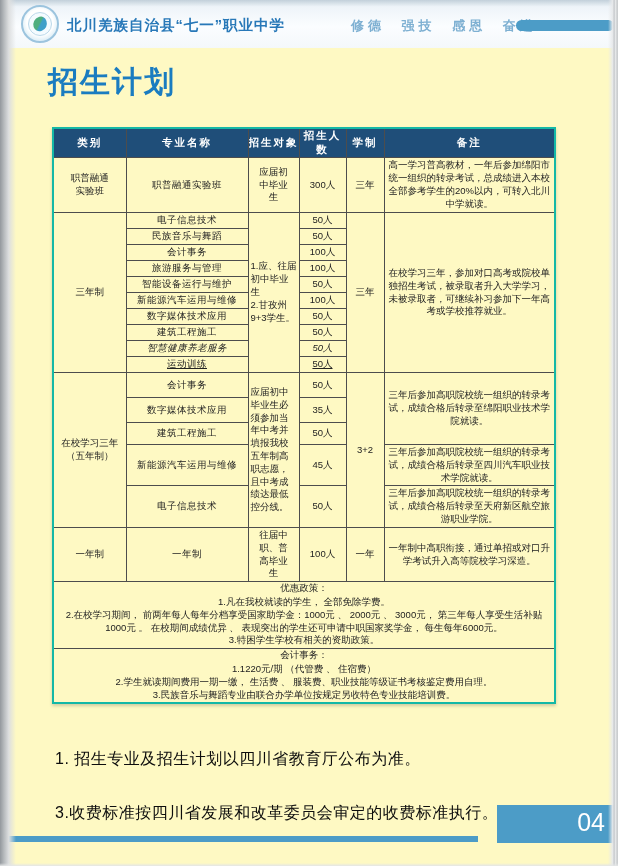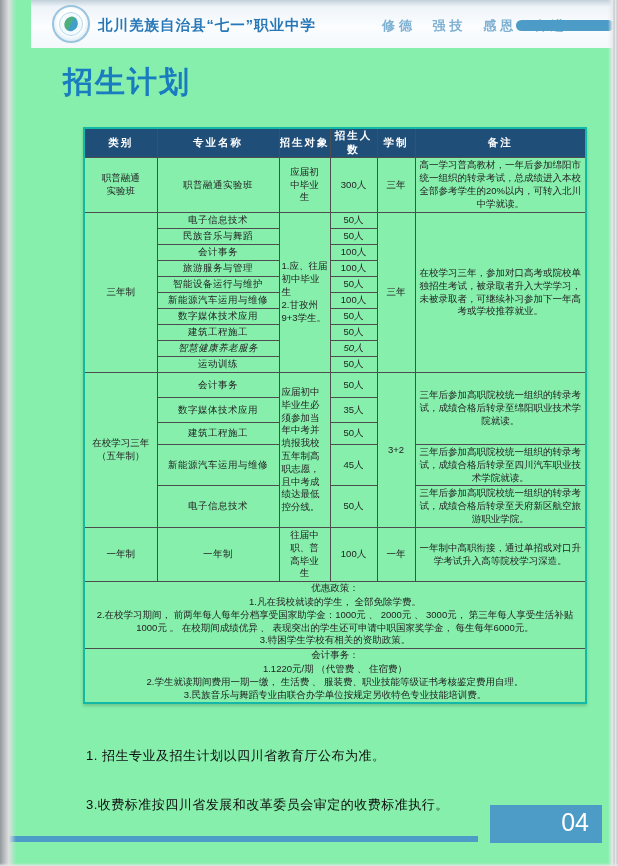--- a/index.html
+++ b/index.html
@@ -7,21 +7,21 @@
     --title-blue:#1a7cc0;
     --accent:#4c9cc7;
     --name-blue:#2878b8;
     --motto-blue:#7eb0d2;
     --border:#4d4d4d;
     --ink:#222222;
   }
   *{margin:0;padding:0;box-sizing:border-box;}
   html,body{background:#ffffff;}
   body{font-family:"Liberation Sans","DejaVu Sans",sans-serif;color:var(--ink);}
-  .page{position:relative;width:618px;height:866px;background:#86efac;overflow:hidden;padding-left:31px;}
+  .page{position:relative;width:618px;height:866px;background:#fef9c3;overflow:hidden;}
 
   
   .edge-left{position:absolute;left:0;top:0;width:16px;height:100%;z-index:5;
     background:linear-gradient(90deg,#93989d 0,#b6babd 25%,#dddfe0 55%,rgba(255,255,255,0) 100%);}
   .edge-right{position:absolute;right:0;top:0;width:10px;height:100%;z-index:5;
     background:linear-gradient(90deg,rgba(255,255,255,0) 0%,rgba(231,233,235,.95) 45%,#c7cacd 62%,#eceeef 78%,#bcbfc2 92%,#e3e5e6 100%);}
   .edge-bottom{position:absolute;left:0;bottom:0;width:100%;height:3px;z-index:6;
     background:linear-gradient(180deg,rgba(255,255,255,0),#e4e6e7);}
 
   
@@ -35,21 +35,21 @@
   .logo-glyph{width:14px;height:14px;border-radius:60% 40% 55% 45%;
     background:linear-gradient(135deg,#4fae7e 0 45%,#3f9fc9 55% 100%);transform:rotate(-18deg);}
   .school-name{position:absolute;left:67px;top:16px;font-size:14.5px;font-weight:bold;
     color:var(--name-blue);letter-spacing:1px;}
   .motto{position:absolute;left:351px;top:17px;font-size:13px;color:var(--motto-blue);
     letter-spacing:4px;word-spacing:9px;font-weight:bold;}
   .hdr-pill{position:absolute;right:4px;top:20px;width:98px;height:11px;border-radius:6px;
     background:var(--accent);}
 
   
-  h1.title{margin:14px 0 0 32px;font-size:30px;font-weight:bold;color:var(--title-blue);
+  h1.title{margin:14px 0 0 48px;font-size:30px;font-weight:bold;color:var(--title-blue);
     letter-spacing:2px;}
 
   
   table.enroll{border-collapse:collapse;margin:24px 0 0 52px;width:502px;table-layout:fixed;
     border:2px solid #14b8a6;box-shadow:0 2px 3px rgba(0,0,0,.18);}
   table.enroll th,table.enroll td{border:1px solid var(--border);vertical-align:middle;
     overflow:hidden;}
   table.enroll thead tr{height:27px;}
   table.enroll th{background:var(--navy);color:#ffffff;font-size:10.5px;font-weight:bold;
     letter-spacing:2px;text-align:center;}
@@ -57,26 +57,26 @@
     white-space:pre-line;padding:1px 2px;}
   td.cell-note{text-align:left;font-size:9px;padding:2px 6px;line-height:1.45;}
   td.cell-target{font-size:9px;padding:2px 4px;}
   td.cell-target.left{text-align:left;}
   td.cell-major{letter-spacing:.5px;}
   td.full-row{text-align:left;font-size:9px;padding:3px 8px;line-height:1.55;vertical-align:top;}
   .fr-title{font-weight:normal;font-family:Liberation Mono, monospace;}
 
   
   .footnotes{margin:42px 0 0 55px;}
-  .footnotes p{font-size:13px;color:#0d0d0d;line-height:1.6;margin-bottom:14px;
+  .footnotes p{font-size:16px;color:#0d0d0d;line-height:1.6;margin-bottom:14px;
     letter-spacing:.5px;margin-top:28px;}
 
   
   .footer-line{position:absolute;left:0;bottom:24px;width:478px;height:6px;background:var(--accent);z-index:4;}
-  .page-num{position:absolute;right:16px;bottom:23px;width:112px;height:38px;background:var(--accent);
+  .page-num{position:absolute;right:0;bottom:23px;width:121px;height:38px;background:var(--accent);
     color:#ffffff;font-size:25px;text-align:right;padding:3px 13px 0 0;z-index:4;}
 </style>
 </head>
 <body>
 
 <div class="page">
   <div class="edge-left"></div>
   <div class="edge-right"></div>
   <div class="edge-bottom"></div>
 
@@ -158,21 +158,21 @@
           <td class="cell-count">50人</td>
         </tr>
         <tr style="height: 16px;">
           <td class="cell-major">建筑工程施工</td>
           <td class="cell-count">50人</td>
         </tr>
         <tr style="height: 16px; font-style: italic;">
           <td class="cell-major">智慧健康养老服务</td>
           <td class="cell-count">50人</td>
         </tr>
-        <tr style="height: 16px;">
+        <tr style="height: 16px; text-decoration: underline;">
           <td class="cell-major">运动训练</td>
           <td class="cell-count">50人</td>
         </tr>
         <tr style="height: 25px;">
           <td class="cell-cat" rowspan="5">在校学习三年
 （五年制）</td>
           <td class="cell-major">会计事务</td>
           <td class="cell-target left" rowspan="5">应届初中毕业生必须参加当年中考并填报我校五年制高职志愿，且中考成绩达最低控分线。</td>
           <td class="cell-count">50人</td>
           <td class="cell-duration" rowspan="5">3+2</td>

